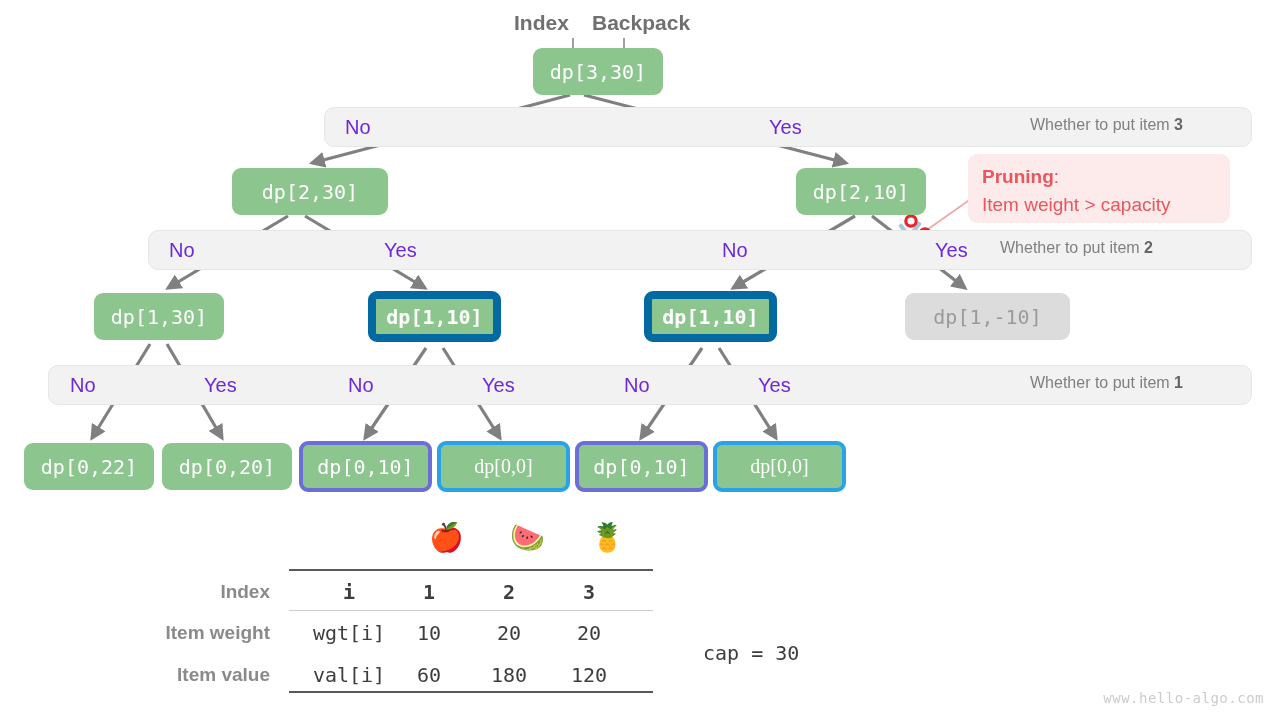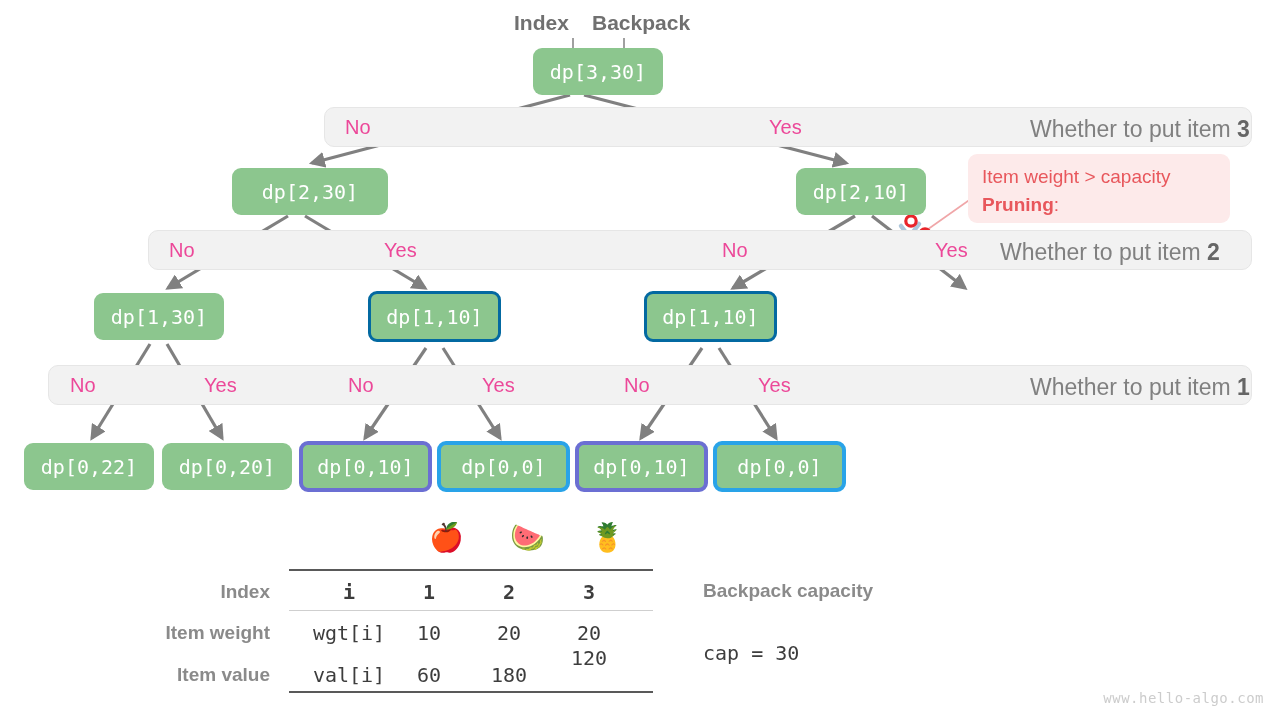--- a/index.html
+++ b/index.html
@@ -32,27 +32,27 @@
     position: absolute;
     background: #f2f2f2;
     border: 1px solid #e6e6e6;
     border-radius: 10px;
     box-sizing: border-box;
   }
   .bar-label {
     position: absolute;
     font-family: "Liberation Sans", sans-serif;
     font-size: 20px;
-    color: #ec4899;
+    color: #6d28d9;
     white-space: nowrap;
   }
   .bar-title {
     position: absolute;
     font-family: "Liberation Sans", sans-serif;
-    font-size: 23px;
+    font-size: 16px;
     color: #808080;
     white-space: nowrap;
   }
   .bar-title b {
     color: #666666;
     font-weight: bold;
   }
   
   .node {
     position: absolute;
@@ -61,23 +61,23 @@
     box-sizing: border-box;
     display: flex;
     align-items: center;
     justify-content: center;
     font-family: "DejaVu Sans Mono", monospace;
     font-size: 20px;
     color: #ffffff;
     letter-spacing: 0px;
     white-space: nowrap;
   }
-  .node.orange  { border: 3px solid #0369a1; }
+  .node.orange  { border: 8px solid #0369a1; font-weight: bold; }
   .node.purple  { border: 4px solid #6b6fd3; }
-  .node.blue    { border: 4px solid #29a3e8; }
+  .node.blue    { border: 4px solid #29a3e8; font-family: Liberation Serif, serif; }
   .node.muted   { background: #dcdcdc; color: #9a9a9a; }
   
   .hdr {
     position: absolute;
     font-family: "Liberation Sans", sans-serif;
     font-size: 21px;
     font-weight: bold;
     color: #707070;
     white-space: nowrap;
   }
@@ -222,31 +222,32 @@
   <div class="bar-title" style="left:1030px; top:374px;"><span>Whether to put item </span><b>1</b></div>
 
   <div class="node" style="left:512px; top:48px; width:130px; height:47px;margin-left:21px;">dp[3,30]</div>
 
   <div class="node" style="left:232px; top:168px; width:156px; height:47px;">dp[2,30]</div>
   <div class="node" style="left:796px; top:168px; width:130px; height:47px;">dp[2,10]</div>
 
   <div class="node" style="left:94px; top:293px; width:130px; height:47px;">dp[1,30]</div>
   <div class="node orange" style="left:368px; top:291px; width:133px; height:51px;">dp[1,10]</div>
   <div class="node orange" style="left:644px; top:291px; width:133px; height:51px;">dp[1,10]</div>
+  <div class="node muted" style="left:905px; top:293px; width:165px; height:47px;">dp[1,-10]</div>
 
   <div class="node" style="left:24px; top:443px; width:130px; height:47px;">dp[0,22]</div>
   <div class="node" style="left:162px; top:443px; width:130px; height:47px;">dp[0,20]</div>
   <div class="node purple" style="left:299px; top:441px; width:133px; height:51px;">dp[0,10]</div>
   <div class="node blue" style="left:437px; top:441px; width:133px; height:51px;">dp[0,0]</div>
   <div class="node purple" style="left:575px; top:441px; width:133px; height:51px;">dp[0,10]</div>
   <div class="node blue" style="left:713px; top:441px; width:133px; height:51px;">dp[0,0]</div>
 
   <div class="callout" style="left:968px; top:154px; width:262px; height:69px;">
+    <div><span class="cotitle">Pruning</span><span>:</span></div>
     <div>Item weight &gt; capacity</div>
-    <div><span class="cotitle">Pruning</span><span>:</span></div>
   </div>
 
   <div class="tbl">
 
     <div class="fruit" style="left:419px; top:524px; width:56px;">🍎</div>
     <div class="fruit" style="left:500px; top:524px; width:56px;">🍉</div>
     <div class="fruit" style="left:580px; top:524px; width:56px;">🍍</div>
 
     <div class="hrule" style="left:289px; top:569px; width:364px;"></div>
     <div class="hrule light" style="left:289px; top:610px; width:364px;"></div>
@@ -261,21 +262,20 @@
     <div class="rowlabel" style="left:100px; top:622px; width:170px;">Item weight</div>
     <div class="cell" style="left:289px; top:621px; width:120px;">wgt[i]</div>
     <div class="cell" style="left:408px; top:621px; width:42px;">10</div>
     <div class="cell" style="left:488px; top:621px; width:42px;">20</div>
     <div class="cell" style="left:568px; top:621px; width:42px;">20</div>
 
     <div class="rowlabel" style="left:110px; top:664px; width:160px;">Item value</div>
     <div class="cell" style="left:289px; top:663px; width:120px;">val[i]</div>
     <div class="cell" style="left:408px; top:663px; width:42px;">60</div>
     <div class="cell" style="left:483px; top:663px; width:52px;">180</div>
-    <div class="cell" style="left:563px; top:646px; width:52px;">120</div>
+    <div class="cell" style="left:563px; top:663px; width:52px;">120</div>
   </div>
 
-  <div class="capnote" style="left:703px; top:580px;">Backpack capacity</div>
   <div class="capval" style="left:703px; top:621px;margin-top:20px;">cap = 30</div>
 
   <div class="watermark">www.hello-algo.com</div>
 
 </div>
 
 </body></html>

